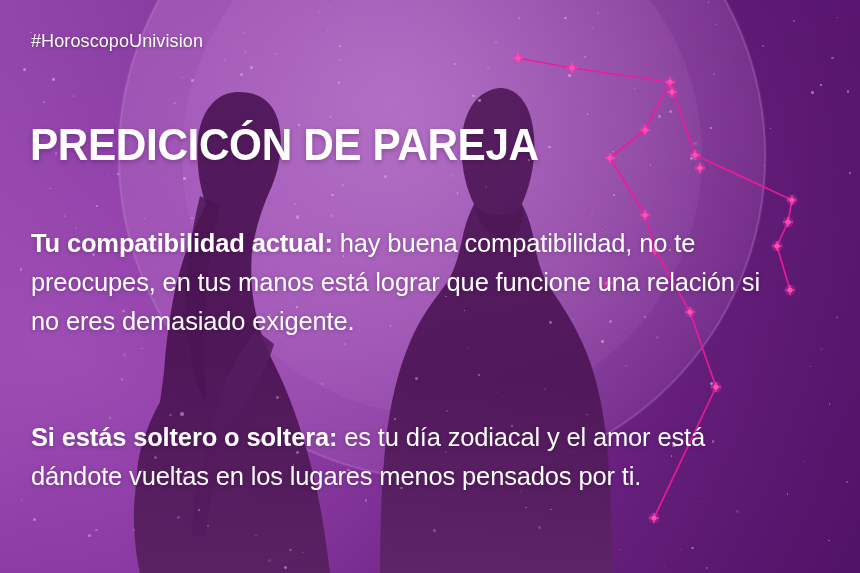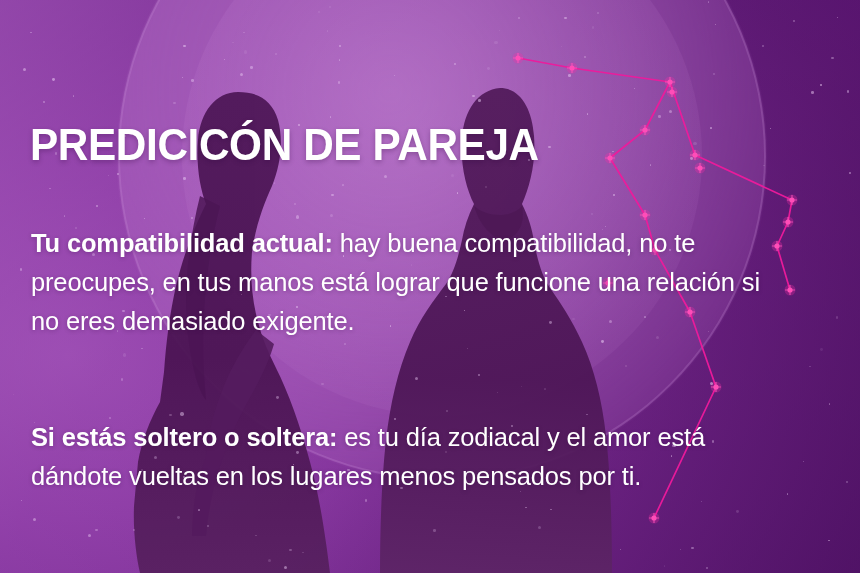--- a/index.html
+++ b/index.html
@@ -504,20 +504,21 @@
       <div class="star" style="width: 1.5px; height: 1.5px; left: 828.2px; top: 539.5px; opacity: 0.56;"></div>
       <div class="star" style="width: 2.63px; height: 2.63px; left: 338.5px; top: 44.7px; opacity: 0.59;"></div>
       <div class="star" style="width: 2.19px; height: 2.19px; left: 365px; top: 499.4px; opacity: 0.42;"></div>
       <div class="star" style="width: 2.86px; height: 2.86px; left: 549px; top: 320.7px; opacity: 0.5;"></div>
       <div class="star" style="width: 1.74px; height: 1.74px; left: 444.9px; top: 295.6px; opacity: 0.43;"></div>
       <div class="star" style="width: 2.96px; height: 2.96px; left: 690.4px; top: 156.9px; opacity: 0.55;"></div>
     </div>
 
   <div id="content">
 
+    <div id="hashtag">#HoroscopoUnivision</div>
 
     <h1 id="title">PREDICICÓN DE PAREJA</h1>
 
     <p class="para" id="para2">
       <b>Si estás soltero o soltera:</b><span> es tu día zodiacal y el amor está dándote vueltas en los lugares menos pensados por ti.</span>
     </p>
 
     <p class="para" id="para1">
       <b>Tu compatibilidad actual:</b><span> hay buena compatibilidad, no te preocupes, en tus manos está lograr que funcione una relación si no eres demasiado exigente.</span>
     </p>

